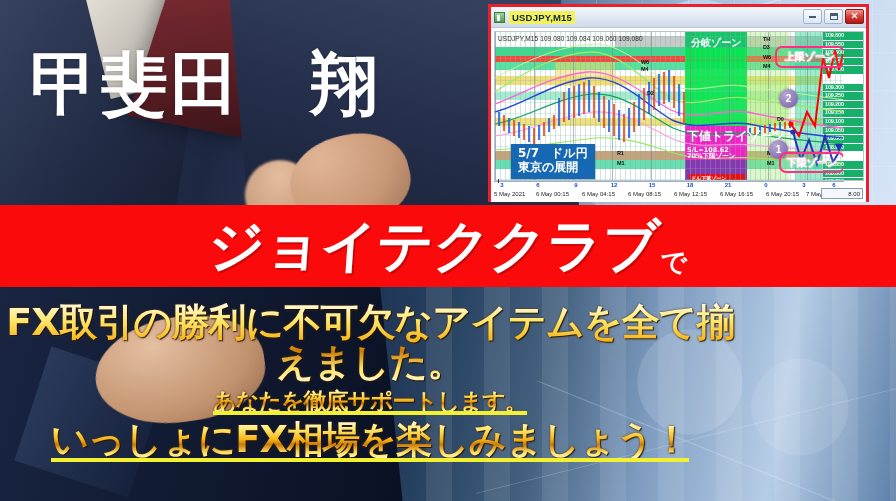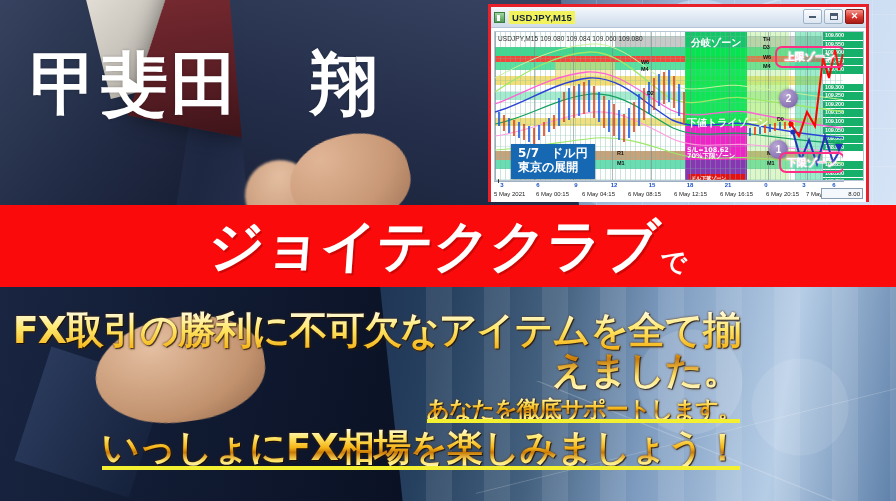--- a/index.html
+++ b/index.html
@@ -278,21 +278,21 @@
   }
   .bot-lines {
     position:absolute; right:0; bottom:0; width:420px; height:120px;
     background:
       linear-gradient(22deg, rgba(255,255,255,0) 49.6%, rgba(255,255,255,.22) 50%, rgba(255,255,255,0) 50.4%),
       linear-gradient(-14deg, rgba(255,255,255,0) 49.6%, rgba(255,255,255,.18) 50%, rgba(255,255,255,0) 50.4%);
   }
 
   .lines-wrap {
     position:absolute; left:0; top:287px; width:740px; height:214px;
-    z-index:7; text-align:right; padding-top:24px;
+    z-index:7; text-align:center; padding-top:16px;
   }
   .gold {
     font-family:"DejaVu Sans", sans-serif; font-weight:bold;
     background:linear-gradient(#fffbe0 0%,#ffe76a 22%,#f5b317 48%,#c97a08 60%,#ffe468 82%,#fff8d0 100%);
     -webkit-background-clip:text; background-clip:text;
     -webkit-text-fill-color:transparent; color:transparent;
     filter:drop-shadow(1.5px 1.5px 0 rgba(0,0,0,.55)) drop-shadow(0 0 1px rgba(90,45,0,.9));
     display:inline-block;
   }
   .l1 { font-size:38px; line-height:1.05; letter-spacing:-1px; }
@@ -435,21 +435,21 @@
 
         <svg width="350" height="150" viewBox="0 0 350 150" style="position:absolute;left:0;top:0;z-index:11;">
           <polyline points="296,92 304,104 312,80 320,94 328,26 334,46 340,18 344,38 348,22" fill="none" stroke="#ff0000" stroke-width="2"></polyline>
           <circle cx="296" cy="92" r="2.6" fill="#ff0000"></circle>
           <polyline points="298,100 306,128 314,108 322,132 330,104 338,130 344,120" fill="none" stroke="#2232b8" stroke-width="2"></polyline>
           <circle cx="298" cy="100" r="2.6" fill="#2232b8"></circle>
           <polygon points="344,120 340,112 348,112" fill="#2232b8"></polygon>
         </svg>
 
         <div class="zonetext" style="left:196px;top:4px;color:#fff;">分岐ゾーン</div>
-        <div class="zonetext" style="left:192px;top:84px;color:#fff;font-size:10px;">下値トライゾーン</div>
+        <div class="zonetext" style="left:192px;top:96px;color:#fff;font-size:12px;">下値トライゾーン</div>
         <div class="zonetext" style="left:192px;top:120px;color:#fff;font-size:6.5px;">70%下限ゾーン</div>
         <div class="zonetext" style="left:192px;top:114px;color:#fff;font-size:6.5px;">S/L=108.62</div>
 
         <div class="pivlab" style="left:146px;top:27px;">W6</div>
         <div class="pivlab" style="left:146px;top:34px;">M4</div>
         <div class="pivlab" style="left:152px;top:58px;">D2</div>
         <div class="pivlab" style="left:268px;top:4px;">TH</div>
         <div class="pivlab" style="left:268px;top:12px;">D3</div>
         <div class="pivlab" style="left:268px;top:22px;">W6</div>
         <div class="pivlab" style="left:268px;top:31px;">M4</div>

